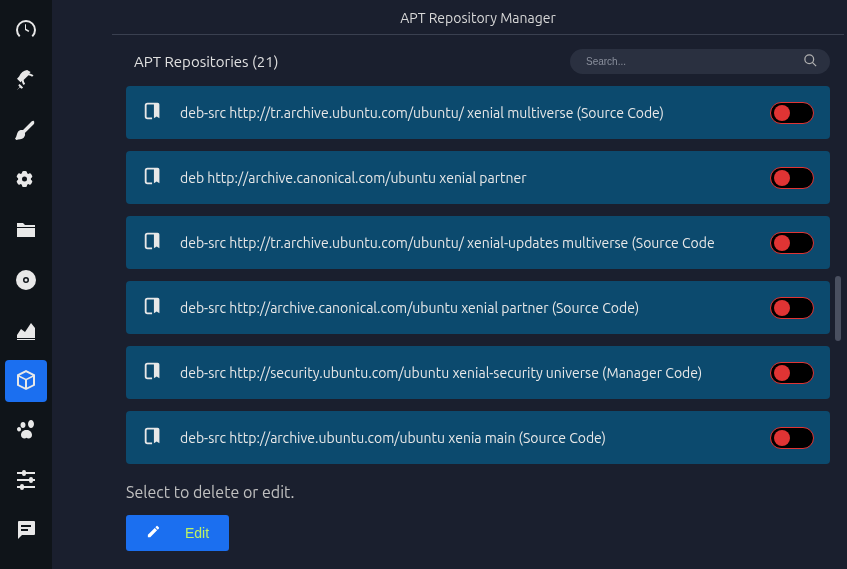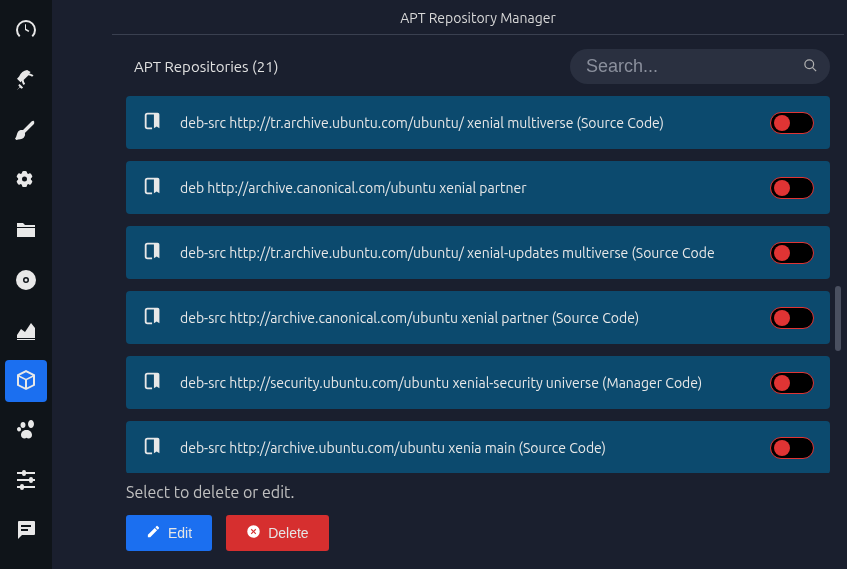--- a/index.html
+++ b/index.html
@@ -69,21 +69,21 @@
   position: relative;
   width: 260px;
 }
 .search-input {
   width: 100%;
   background: #2a3040;
   border: none;
   border-radius: 18px;
   padding: 7px 36px 7px 16px;
   color: #e0e0e0;
-  font-size: 18px;
+  font-size: 10px;
   outline: none;
 }
 .search-input::placeholder { color: #8a8f9c; }
 .search-icon-wrap {
   position: absolute;
   right: 12px;
   top: 50%;
   transform: translateY(-50%);
 }
 .search-icon-wrap svg { width: 15px; height: 15px; fill: none; stroke: #b0b0b0; stroke-width: 2; }
@@ -147,25 +147,25 @@
   display: flex;
   align-items: center;
   padding: 0 14px 18px 14px;
   gap: 14px;
 }
 .btn {
   border: none;
   border-radius: 3px;
   padding: 9px 20px;
   font-size: 14px;
-  color: #e5e5e5;
+  color: #bef264;
   cursor: pointer;
   display: inline-flex;
   align-items: center;
-  gap: 7px;
+  gap: 24px;
   justify-content: space-between;
 }
 .btn-edit { background: #1b6ff0; }
 .btn-delete { background: #d62f2f; }
 .btn-add { background: #1b6ff0; margin-left: auto; padding: 9px 24px; }
 .btn svg { width: 15px; height: 15px; fill: white; }
 </style>
 </head>
 <body>
 
@@ -307,20 +307,14 @@
 
   <div class="hint">Select to delete or edit.</div>
 
   <div class="footer">
     <button class="btn btn-edit">
       <span><svg viewBox="0 0 24 24">
             <path d="M3 17.25V21h3.75l11-11-3.75-3.75-11 11zM20.7 7.05a1 1 0 000-1.4l-2.35-2.35a1 1 0 00-1.4 0L15 5.25 18.75 9l1.95-1.95z"></path>
           </svg></span>
       <span>Edit</span>
     </button>
-    <button class="btn btn-delete">
-      <span><svg viewBox="0 0 24 24">
-            <path d="M12 2a10 10 0 100 20 10 10 0 000-20zm4.3 13l-1.3 1.3L12 13.3l-3 3L7.7 15l3-3-3-3L9 7.7l3 3 3-3L16.3 9l-3 3 3 3z"></path>
-          </svg></span>
-      <span>Delete</span>
-    </button>
   </div>
 </div>
 
 </body></html>

